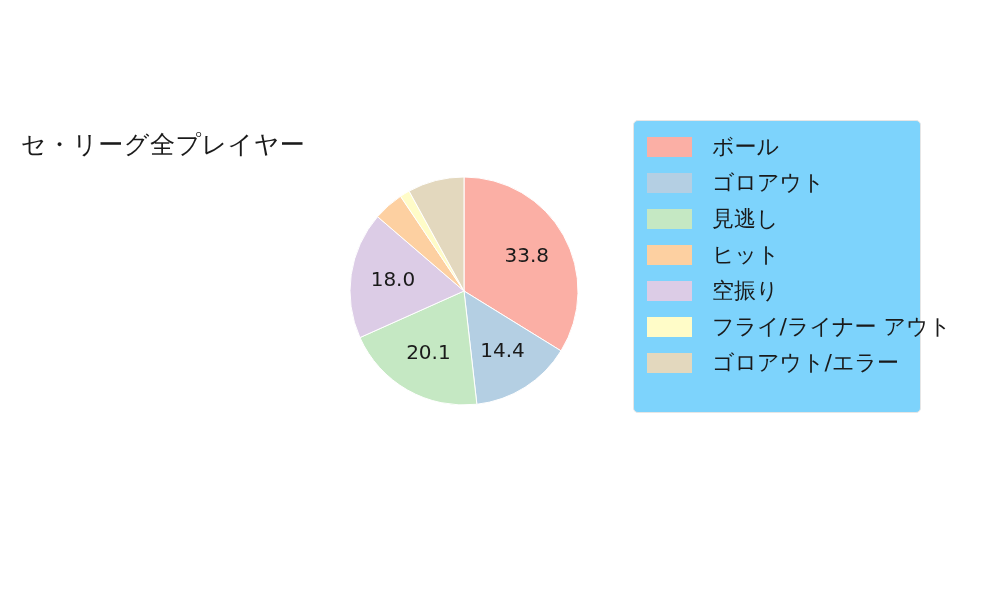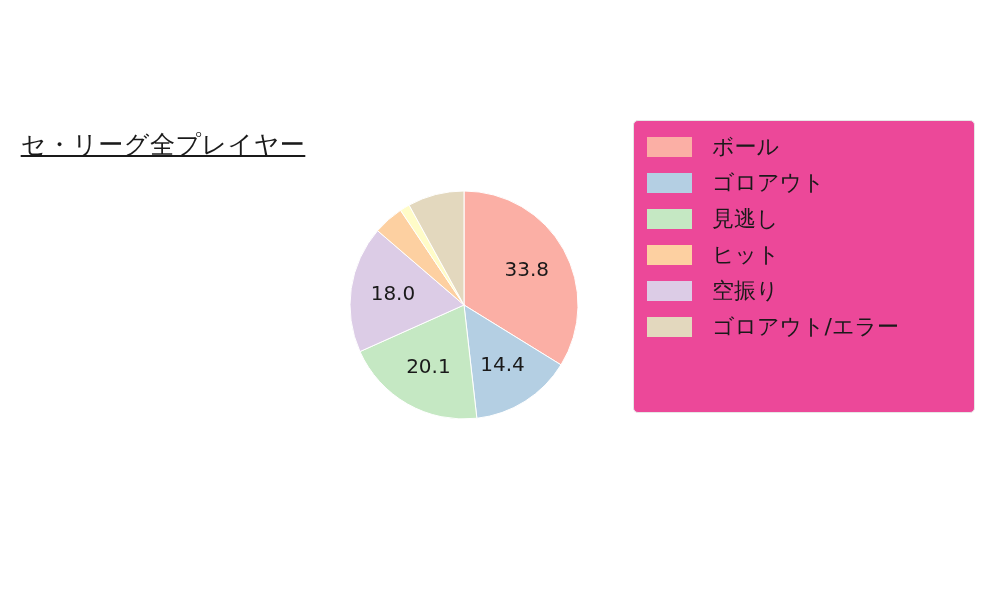--- a/index.html
+++ b/index.html
@@ -20,21 +20,20 @@
   }
   .chart-title {
     position: absolute;
     width: 100%;
     text-align: center;
     font-size: 25px;
     line-height: 1;
     color: #1a1a1a;
     letter-spacing: 0.5px;
     white-space: nowrap;
-    text-decoration: underline;
   }
   .pie-wrap {
     position: absolute;
   }
   .pie-svg {
     display: block;
     overflow: visible;
   }
   .slice-label {
     font-family: "DejaVu Sans", "Liberation Sans", sans-serif;
@@ -42,24 +41,24 @@
     fill: #1a1a1a;
     text-anchor: middle;
     dominant-baseline: middle;
   }
 
   
   #legend-box {
     position: absolute;
     left: 633px;
     top: 120px;
-    width: 342px;
+    width: 288px;
     height: 293px;
     box-sizing: border-box;
-    background: #ec4899;
+    background: #7dd3fc;
     border: 1px solid #e6e6e6;
     border-radius: 5px;
     box-shadow: 0 0 0 0 rgba(0,0,0,0);
     text-decoration: underline;
   }
   .legend-list {
     position: absolute;
     left: 13px;
     top: 8px;
     right: 0;
@@ -84,21 +83,21 @@
   }
 </style>
 </head>
 <body>
 
 <div class="chart-panel" style="left:0px; top:120px; width:326px; height:300px;">
   <div class="chart-title" style="top:12px;">セ・リーグ全プレイヤー</div>
 </div>
 
 <div class="chart-panel" style="left:330px; top:120px; width:268px; height:300px;">
-  <div class="pie-wrap" style="left:19px; top:70px; width:230px; height:230px;">
+  <div class="pie-wrap" style="left:19px; top:56px; width:230px; height:230px;">
     <svg class="pie-svg" id="pie-1" width="230" height="230" viewBox="0 0 230 230">
         <path d="M 115 115 L 115.000 1.000 A 114 114 0 0 1 212.013 174.870 Z" fill="#fbafa5" stroke="#ffffff" stroke-width="1"></path>
         <path d="M 115 115 L 212.013 174.870 A 114 114 0 0 1 127.866 228.272 Z" fill="#b4cfe3" stroke="#ffffff" stroke-width="1"></path>
         <path d="M 115 115 L 127.866 228.272 A 114 114 0 0 1 10.953 161.586 Z" fill="#c5e8c3" stroke="#ffffff" stroke-width="1"></path>
         <path d="M 115 115 L 10.953 161.586 A 114 114 0 0 1 28.547 40.691 Z" fill="#dccce6" stroke="#ffffff" stroke-width="1"></path>
         <path d="M 115 115 L 28.547 40.691 A 114 114 0 0 1 51.516 20.312 Z" fill="#fdd0a1" stroke="#ffffff" stroke-width="1"></path>
         <path d="M 115 115 L 51.516 20.312 A 114 114 0 0 1 60.080 15.101 Z" fill="#fffcc8" stroke="#ffffff" stroke-width="1"></path>
         <path d="M 115 115 L 60.080 15.101 A 114 114 0 0 1 115.000 1.000 Z" fill="#e3d8be" stroke="#ffffff" stroke-width="1"></path>
         <text x="177.72" y="80.01" class="slice-label">33.8</text>
         <text x="153.48" y="175.64" class="slice-label">14.4</text>
@@ -124,17 +123,21 @@
       </div>
       <div class="legend-row">
         <span class="legend-swatch" style="background: rgb(253, 208, 161);"></span>
         <span class="legend-label">ヒット</span>
       </div>
       <div class="legend-row">
         <span class="legend-swatch" style="background: rgb(220, 204, 230);"></span>
         <span class="legend-label">空振り</span>
       </div>
       <div class="legend-row">
+        <span class="legend-swatch" style="background: rgb(255, 252, 200);"></span>
+        <span class="legend-label">フライ/ライナー アウト</span>
+      </div>
+      <div class="legend-row">
         <span class="legend-swatch" style="background: rgb(227, 216, 190);"></span>
         <span class="legend-label">ゴロアウト/エラー</span>
       </div>
     </div>
 </div>
 
 </body></html>

